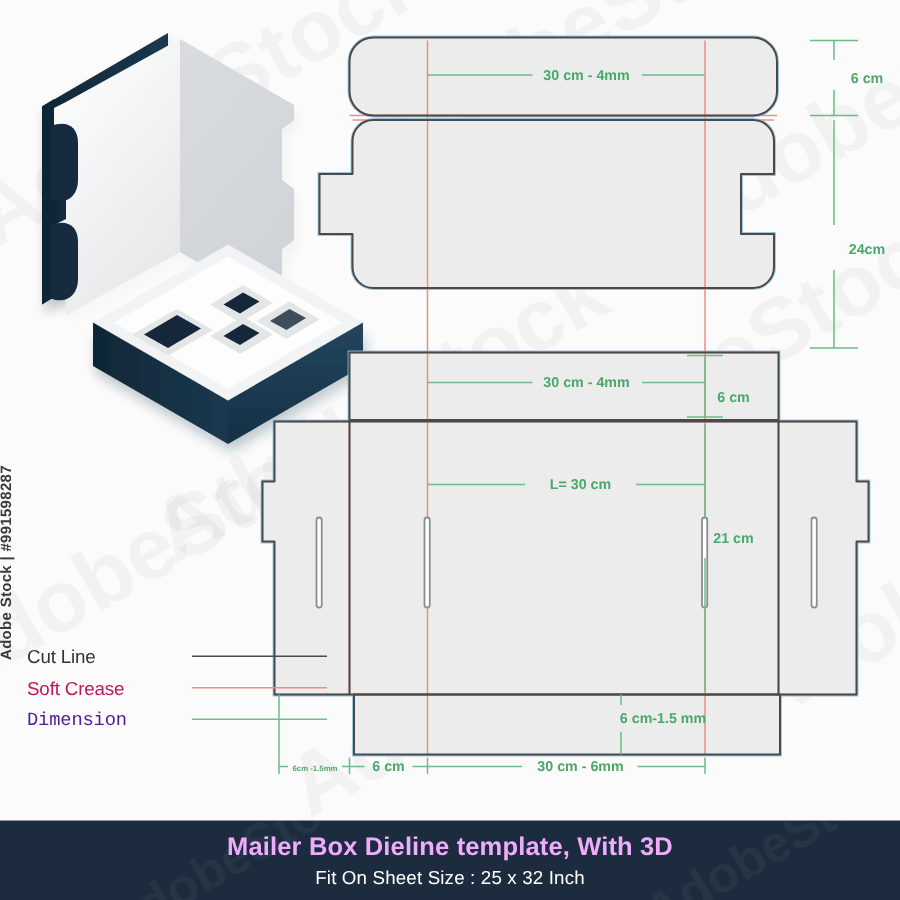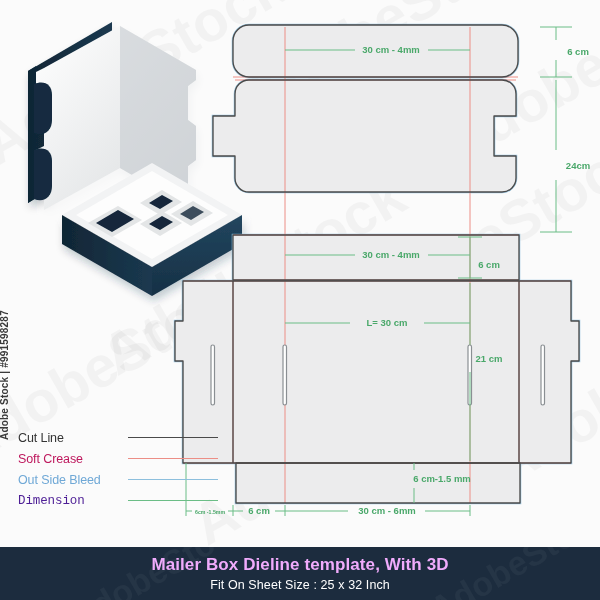--- a/index.html
+++ b/index.html
@@ -311,24 +311,20 @@
 
   <div class="legend">
     <div class="legend-row lg-cut">
       <span class="legend-label">Cut Line</span>
       <span class="legend-rule"></span>
     </div>
     <div class="legend-row lg-crease">
       <span class="legend-label">Soft Crease</span>
       <span class="legend-rule"></span>
     </div>
-    <div class="legend-row lg-bleed">
-      <span class="legend-label">Out Side Bleed</span>
-      <span class="legend-rule"></span>
-    </div>
     <div class="legend-row lg-dim">
       <span class="legend-label">Dimension</span>
       <span class="legend-rule"></span>
     </div>
   </div>
 
   <div class="credit">Adobe Stock | #991598287</div>
 
   <div class="footer">
     <span class="fwm" style="left:60px;  top:4px;  font-size:34px;">AdobeStock</span>

